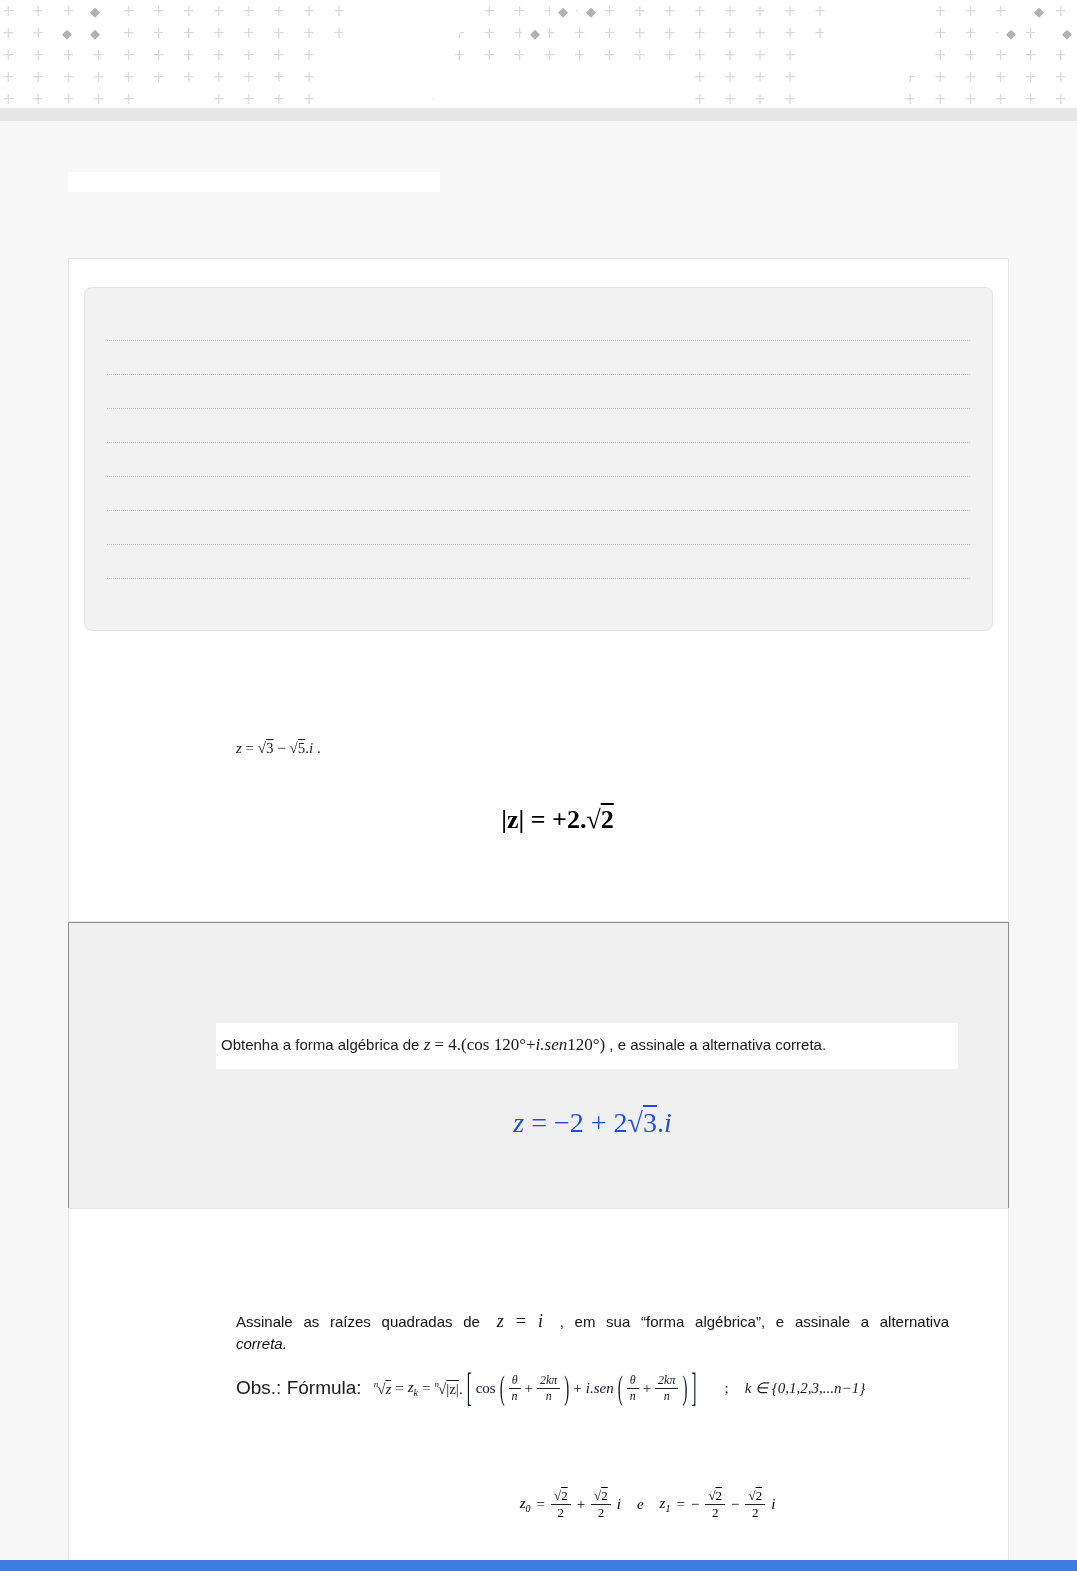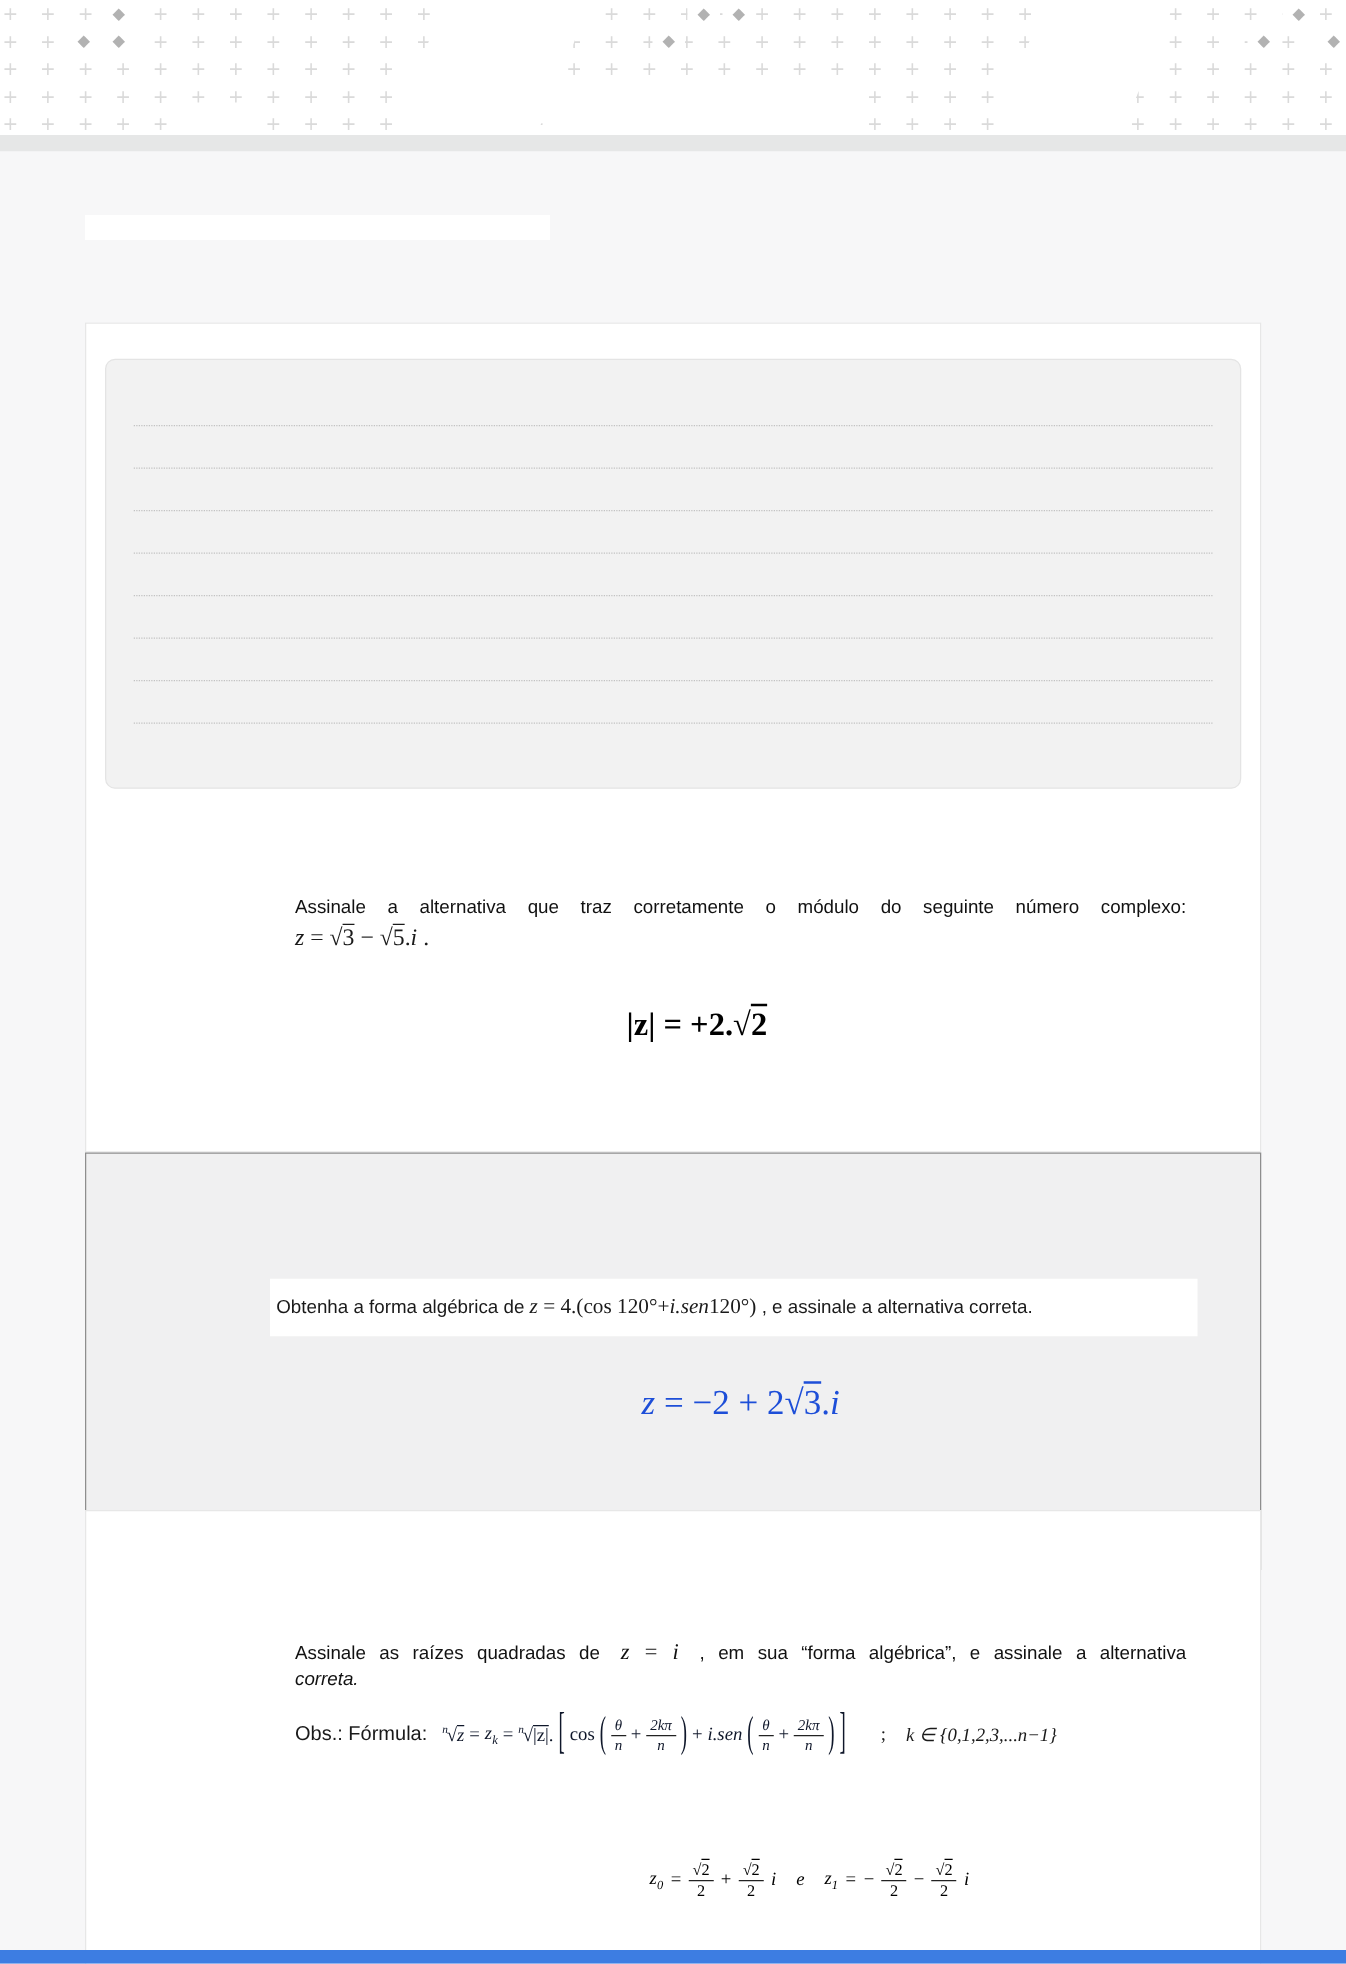--- a/index.html
+++ b/index.html
@@ -49,21 +49,21 @@
 
   .tblock { position:absolute; left:167px; width:713px; }
 
   .prompt { font-size:15px; line-height:21px; color:#111; }
   .just { text-align:justify; text-align-last:justify; }
   .it { font-style:italic; }
   .ovl { text-decoration:overline; }
 
   
   .q1-prompt { top:456px; }
-  .q1-math { top:481px; font-family:"Liberation Serif", serif; font-size:19px; }
+  .q1-math { top:481px; font-family:"Liberation Serif", serif; font-size:15px; }
   .q1-answer {
     top:546px; text-align:center; padding-right:70px;
     font-family:"Liberation Serif", serif; font-size:26px; font-weight:bold; color:#000;
   }
 
   
   .strip {
     position:absolute; left:147px; top:100px; width:742px; height:46px;
     background:#ffffff; line-height:44px; padding-left:5px;
     font-size:15px; white-space:nowrap; overflow:hidden;
@@ -76,21 +76,21 @@
 
   
   .q3-line1 { top:102px; }
   .q3m { font-family:"Liberation Serif", serif; font-style:italic; font-size:18px; margin:12px 6px; }
   .q3-line2 { top:124px;font-style:italic; }
 
   .obs-row {
     position:absolute; left:167px; top:146px; width:760px; height:66px;
     display:flex; align-items:center;
   }
-  .obs-label { font-size:16px; margin-right:12px; white-space:nowrap; }
+  .obs-label { font-size:19px; margin-right:12px; white-space:nowrap; }
   .formula {
     display:inline-flex; align-items:center; gap:4px;
     font-family:"Liberation Serif", serif; font-size:15px; color:#0f172a; white-space:nowrap;
   }
   .unit { display:inline-block; white-space:nowrap; }
   .ridx { font-size:9px; vertical-align:7px; margin-right:-1px; }
   sub { font-size:10px; }
   .frac {
     display:inline-flex; flex-direction:column; align-items:center;
     font-size:12px; line-height:1.25; font-family:"Liberation Serif", serif; font-style:italic;
@@ -146,21 +146,20 @@
     <div class="dotline"></div>
     <div class="dotline"></div>
     <div class="dotline"></div>
     <div class="dotline"></div>
     <div class="dotline"></div>
     <div class="dotline"></div>
     <div class="dotline"></div>
     <div class="dotline"></div>
   </div>
 
-  <p class="prompt just tblock q1-prompt">Assinale a alternativa que traz corretamente o módulo do seguinte número complexo:</p>
 
   <div class="tblock q1-math"><span class="it">z</span><span> = </span><span>√</span><span class="ovl">3</span><span> − </span><span>√</span><span class="ovl">5</span><span>.</span><span class="it">i</span><span> .</span></div>
 
   <div class="tblock q1-answer"><span>|z|</span><span> = +2.</span><span>√</span><span class="ovl">2</span></div>
 </section>
 
 <section class="card card2">
   <div class="strip"><span>Obtenha a forma algébrica de </span><span class="mathinline"><span class="it">z</span><span> = 4.(cos 120°+</span><span class="it">i.sen</span><span>120°)</span></span><span> , e assinale a alternativa correta.</span></div>
 
   <div class="tblock q2-answer"><span class="it">z</span><span> = −2 + 2</span><span>√</span><span class="ovl">3</span><span>.</span><span class="it">i</span></div>

